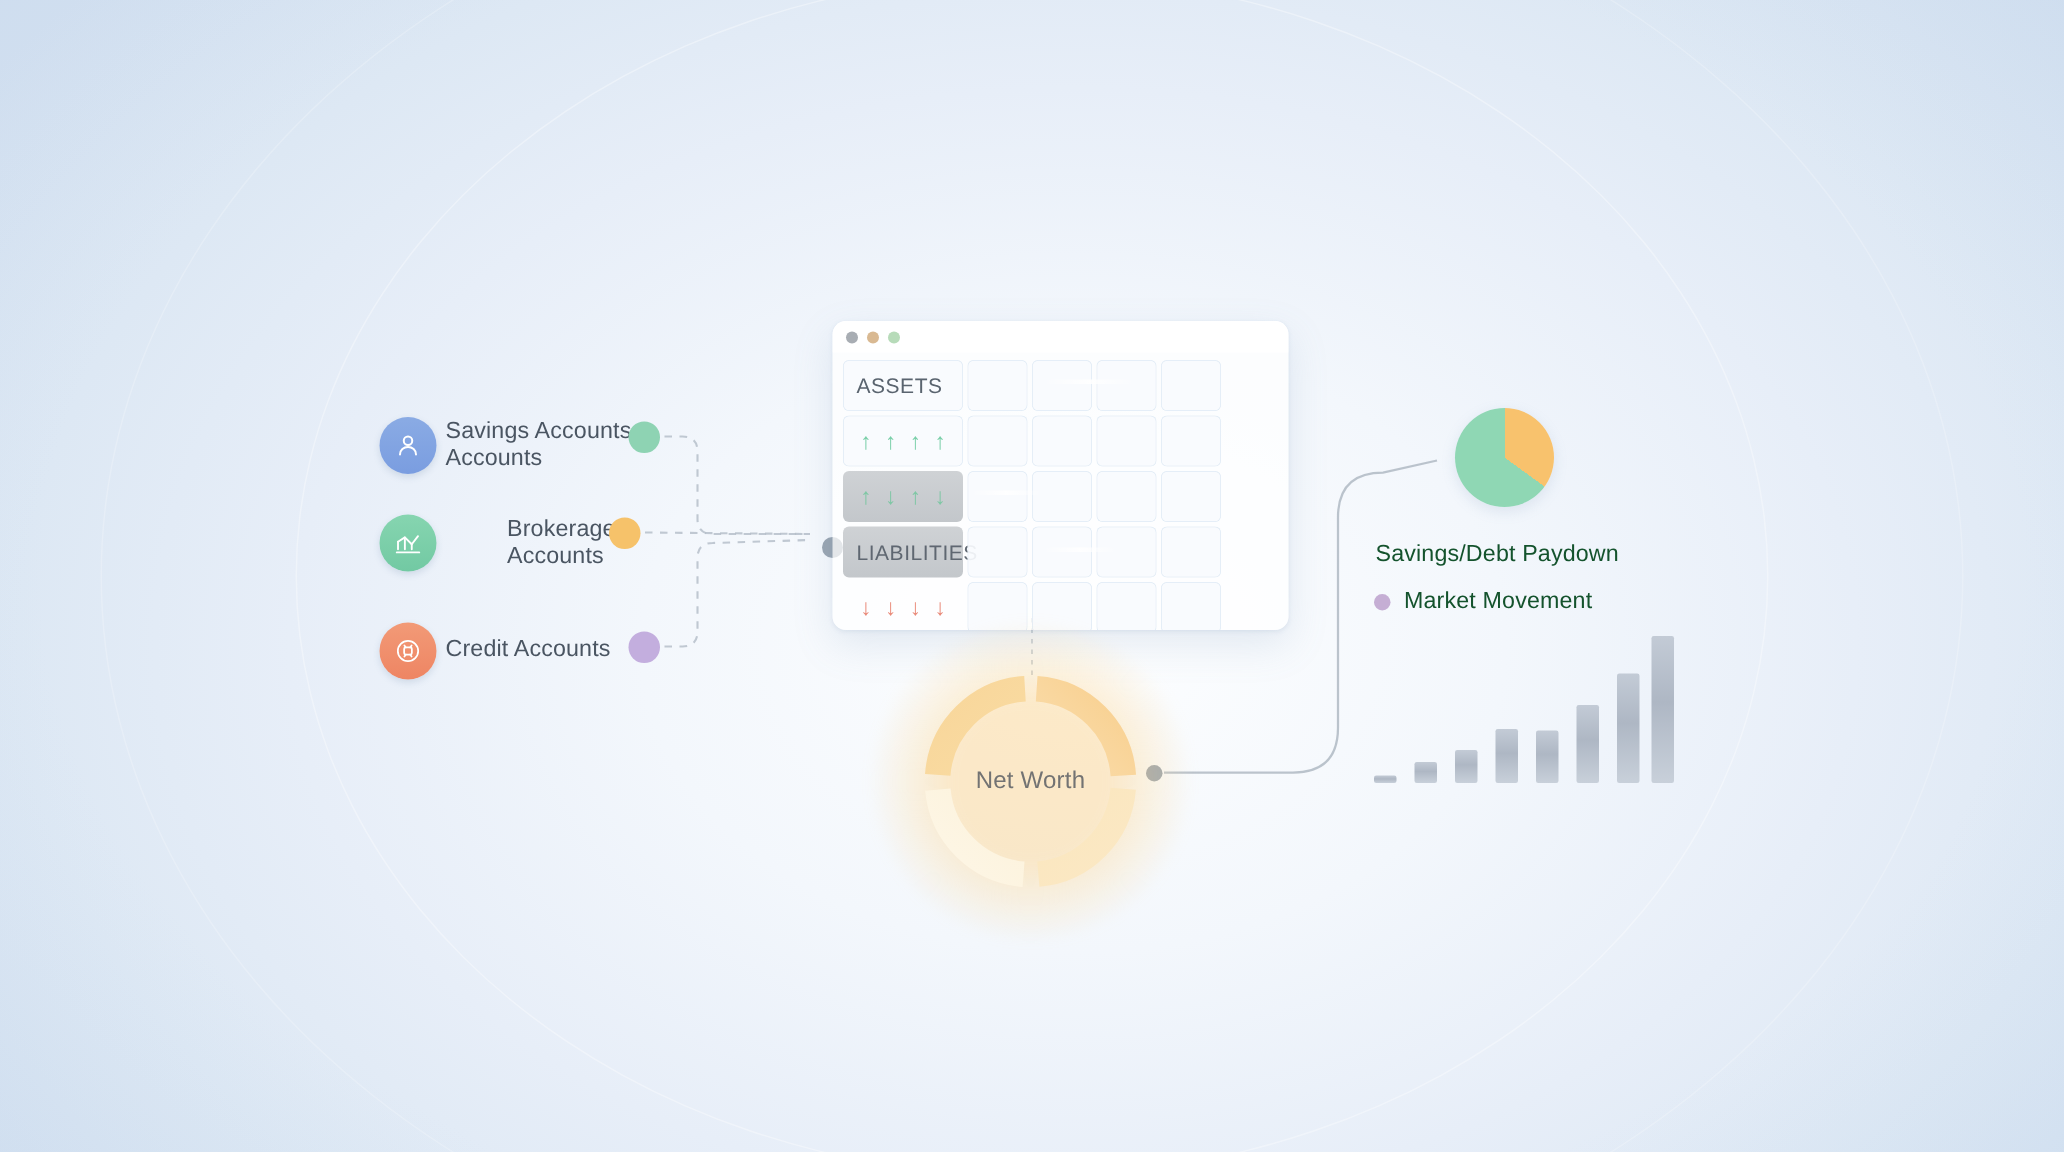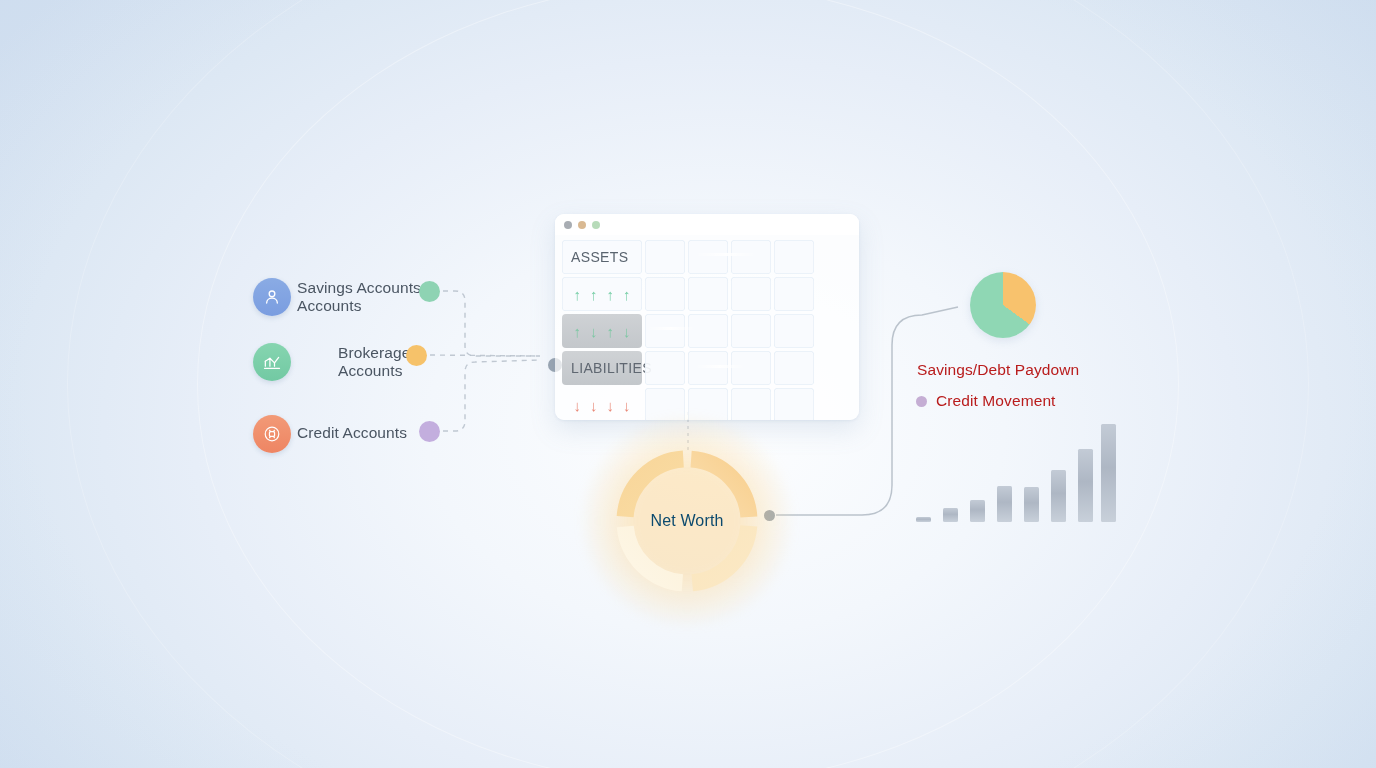--- a/index.html
+++ b/index.html
@@ -98,29 +98,29 @@
   
   #donut{position:absolute;left:606px;top:440px;width:162px;height:162px;}
   #donut .glow{
     position:absolute;left:-26px;top:-26px;width:214px;height:214px;border-radius:50%;
     background:radial-gradient(circle,rgba(255,205,120,.40) 34%,rgba(255,214,140,.20) 56%,rgba(255,225,170,0) 72%);
     filter:blur(4px);
   }
   #donut .ring{position:absolute;inset:0;}
   #donut .nwtext{
     position:absolute;inset:0;display:flex;align-items:center;justify-content:center;
-    font-size:16px;color:#0c4a6e;letter-spacing:.15px;
+    font-size:16px;color:#737373;letter-spacing:.15px;
   }
 
   
   #pie{position:absolute;left:970px;top:272px;width:66px;height:66px;border-radius:50%;
        box-shadow:0 3px 9px rgba(120,150,185,.18);}
 
   
-  .legend{position:absolute;font-size:15.5px;color:#b91c1c;letter-spacing:.1px;}
+  .legend{position:absolute;font-size:15.5px;color:#14532d;letter-spacing:.1px;}
   .lg-dot{position:absolute;width:11px;height:11px;border-radius:50%;}
 
   
   #bars{position:absolute;left:912px;top:414px;width:204px;height:108px;}
   .bar{position:absolute;bottom:0;width:15px;border-radius:1.5px;
        background:linear-gradient(180deg,#c3cbd6,#aeb7c4 45%,#c8d0da);}
 
   
   .curve{position:absolute;left:0;top:0;width:1376px;height:768px;pointer-events:none;}
 </style>
@@ -272,21 +272,21 @@
         <circle cx="81" cy="81" r="62" stroke="url(#gD)" stroke-dasharray="89 300" stroke-dashoffset="-294"></circle>
       </g>
     </svg>
     <div class="nwtext">Net Worth</div>
   </div>
 
   <div id="pie" style="background:conic-gradient(from 0deg,#f8c26d 0deg 126deg,#8fd7b4 126deg 360deg);"></div>
 
   <div class="legend" style="left:917px;top:361px;">Savings/Debt Paydown</div>
   <div class="lg-dot" style="left:916px;top:396px;background:#c5aed4;"></div>
-  <div class="legend" style="left:936px;top:392px;">Credit Movement</div>
+  <div class="legend" style="left:936px;top:392px;">Market Movement</div>
 
   <div id="bars">
     <div class="bar" style="left:4px;height:5px;"></div>
     <div class="bar" style="left:31px;height:14px;"></div>
     <div class="bar" style="left:58px;height:22px;"></div>
     <div class="bar" style="left:85px;height:36px;"></div>
     <div class="bar" style="left:112px;height:35px;"></div>
     <div class="bar" style="left:139px;height:52px;"></div>
     <div class="bar" style="left:166px;height:73px;"></div>
     <div class="bar" style="left:189px;height:98px;"></div>

